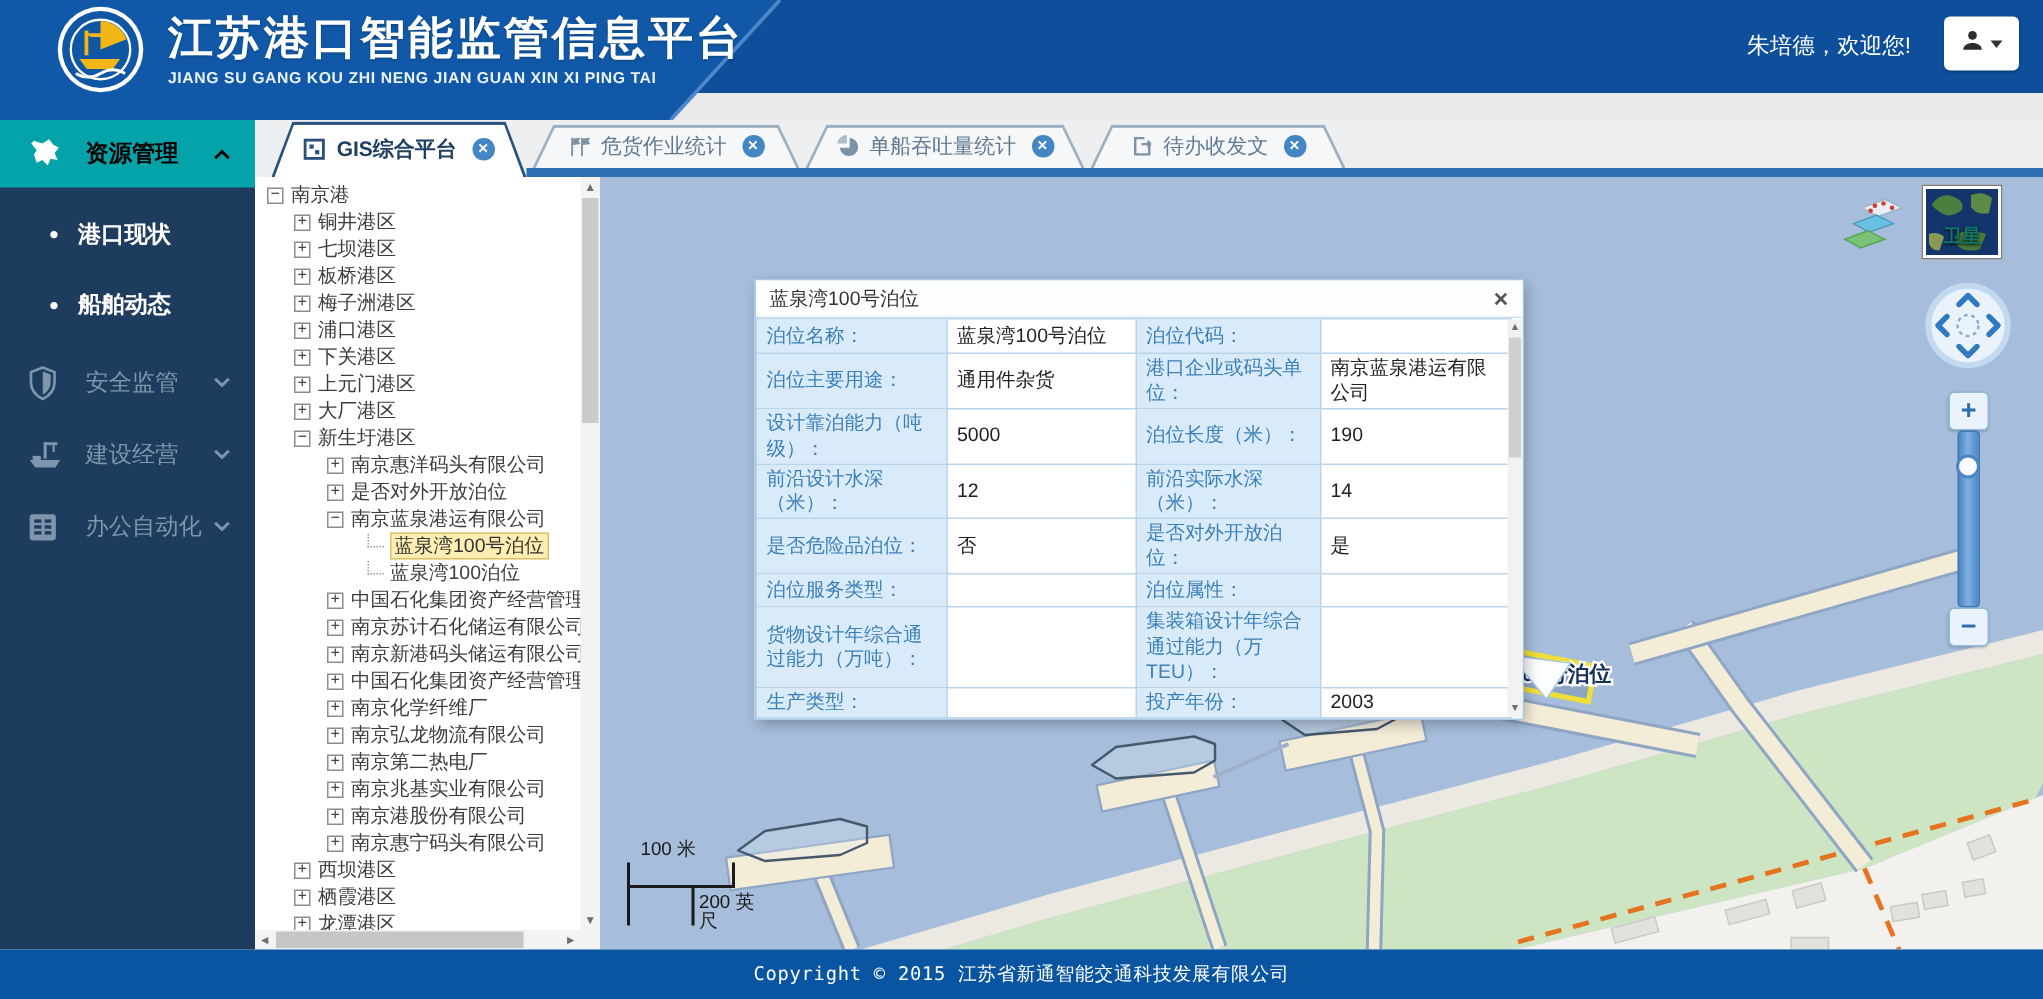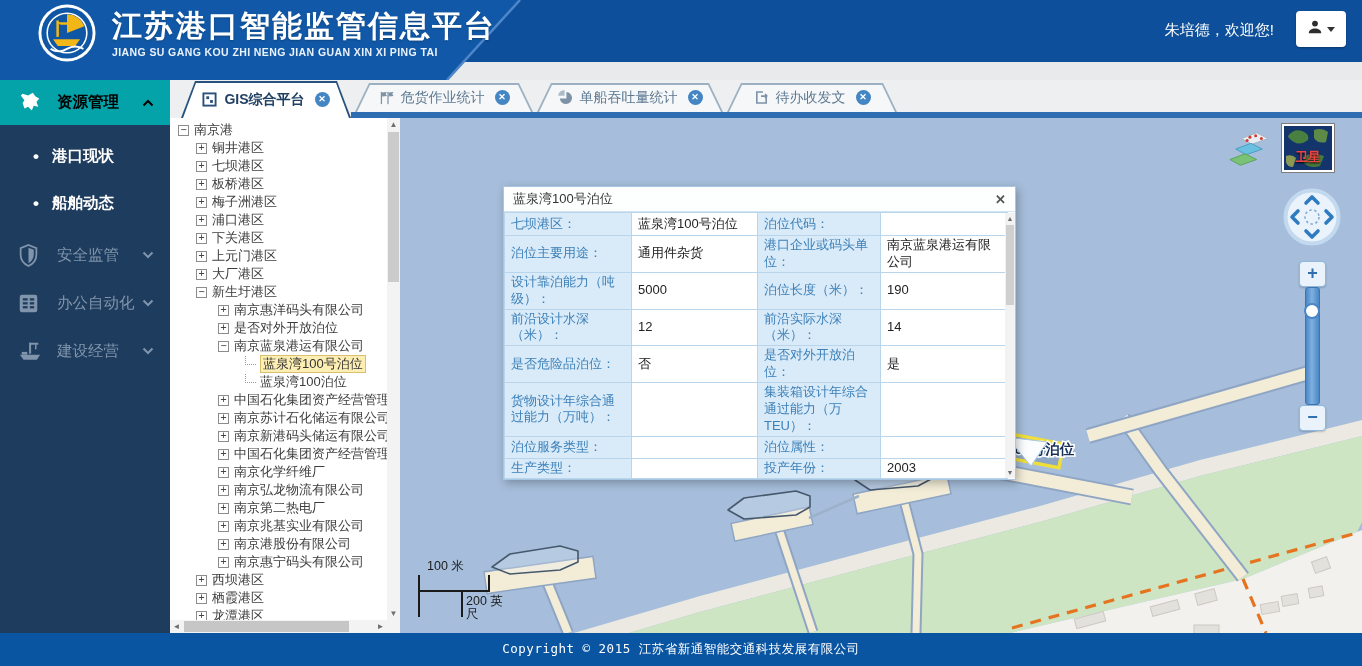--- a/index.html
+++ b/index.html
@@ -61,21 +61,21 @@
 
   
   #map { position:absolute; left:400px; top:118px; width:962px; height:515px; overflow:hidden; background:var(--water); }
   #map svg.base { position:absolute; left:0; top:0; }
   .scale-text { position:absolute; font-size:12.5px; color:#1b1b1b; line-height:13px; }
   #scale-m { left:27px; top:442px; }
   #scale-ft { left:22px; top:477px; width:48px;margin-left:44px; }
   .map-btn { position:absolute; cursor:pointer; }
   #layers-btn { left:826px; top:12px; width:48px; height:42px; }
   #sat-btn { left:881px; top:5px; width:54px; height:50px; border:1px solid #7c7c7c; background:#fff; padding:2px; }
-  #sat-btn .sat-label { position:absolute; left:0; right:0; bottom:6px; text-align:center; color:#ef4444; font-size:12.5px; font-weight:bold; text-shadow:0 1px 2px #000; }
+  #sat-btn .sat-label { position:absolute; left:0; right:0; bottom:6px; text-align:center; color:#0f766e; font-size:12.5px; font-weight:bold; text-shadow:0 1px 2px #000; }
   #pan-ctl { left:883px; top:70px; width:58px; height:58px; }
   .zoom-btn { position:absolute; left:899px; width:27px; height:26px; background:#eaf3fb; border:1.5px solid #8fb8dd; border-radius:4px; color:#2f6fb0; font-size:18px; font-weight:bold; text-align:center; line-height:22px; cursor:pointer; box-shadow:0 1px 2px rgba(0,0,0,.2); }
   #zoom-in { top:143px; }
   #zoom-out { top:287px; }
   #zoom-track { position:absolute; left:905px; top:169px; width:15px; height:118px; background:linear-gradient(90deg,#4a86c6,#7fb0e0 45%,#4a86c6); border:1px solid #3f74ad; border-radius:3px; cursor:pointer; }
   #zoom-thumb { position:absolute; left:904px; top:185px; width:16px; height:16px; background:#ffffff; border:2px solid #4a86c6; border-radius:50%; cursor:pointer; }
 
   
   #dialog-tail { position:absolute; left:1003px; top:436px; z-index:39; }
   #dialog { position:absolute; left:503px; top:186px; width:513px; background:#ffffff; border:1px solid #a9c7e3; box-shadow:2px 3px 9px rgba(0,0,0,.28); z-index:40; }
@@ -168,50 +168,50 @@
           </span>
           <span class="sb-label">安全监管</span>
           <span class="sb-chev">
             <svg viewBox="0 0 12 8" width="12" height="8">
               <path d="M1.5 1.5 L6 6 L10.5 1.5" fill="none" stroke="currentColor" stroke-width="2"></path>
             </svg>
           </span>
         </div>
         <div class="sb-row plain">
           <span class="sb-icon">
+            <svg viewBox="0 0 26 24" width="24" height="22" fill="currentColor">
+              <rect x="12" y="3" width="2.2" height="12"></rect>
+              <path d="M12 3h10v2.2h-7.8z"></path>
+              <rect x="18.5" y="5.2" width="1.6" height="5"></rect>
+              <path d="M2 16h22l-3.5 5.5H6z"></path>
+              <rect x="4" y="13" width="6" height="3"></rect>
+            </svg>
+          </span>
+          <span class="sb-label">建设经营</span>
+          <span class="sb-chev">
+            <svg viewBox="0 0 12 8" width="12" height="8">
+              <path d="M1.5 1.5 L6 6 L10.5 1.5" fill="none" stroke="currentColor" stroke-width="2"></path>
+            </svg>
+          </span>
+        </div>
+        <div class="sb-row plain">
+          <span class="sb-icon">
             <svg viewBox="0 0 24 24" width="21" height="21">
               <rect x="2" y="2" width="20" height="20" rx="2.5" fill="currentColor"></rect>
               <g fill="#1e3c5e">
                 <rect x="5.5" y="6" width="5.5" height="2.6"></rect>
                 <rect x="5.5" y="10.5" width="5.5" height="2.6"></rect>
                 <rect x="5.5" y="15" width="5.5" height="2.6"></rect>
                 <rect x="13.5" y="6" width="5" height="2.6"></rect>
                 <rect x="13.5" y="10.5" width="5" height="2.6"></rect>
                 <rect x="13.5" y="15" width="5" height="2.6"></rect>
               </g>
             </svg>
           </span>
           <span class="sb-label">办公自动化</span>
-          <span class="sb-chev">
-            <svg viewBox="0 0 12 8" width="12" height="8">
-              <path d="M1.5 1.5 L6 6 L10.5 1.5" fill="none" stroke="currentColor" stroke-width="2"></path>
-            </svg>
-          </span>
-        </div>
-        <div class="sb-row plain">
-          <span class="sb-icon">
-            <svg viewBox="0 0 26 24" width="24" height="22" fill="currentColor">
-              <rect x="12" y="3" width="2.2" height="12"></rect>
-              <path d="M12 3h10v2.2h-7.8z"></path>
-              <rect x="18.5" y="5.2" width="1.6" height="5"></rect>
-              <path d="M2 16h22l-3.5 5.5H6z"></path>
-              <rect x="4" y="13" width="6" height="3"></rect>
-            </svg>
-          </span>
-          <span class="sb-label">建设经营</span>
           <span class="sb-chev">
             <svg viewBox="0 0 12 8" width="12" height="8">
               <path d="M1.5 1.5 L6 6 L10.5 1.5" fill="none" stroke="currentColor" stroke-width="2"></path>
             </svg>
           </span>
         </div>
       </div>
   </div>
 
   <div id="tabbar">
@@ -545,21 +545,21 @@
     </div>
     <table>
       <colgroup>
           <col style="width:127px">
           <col style="width:126px">
           <col style="width:123px">
           <col style="width:127px">
         </colgroup>
       <tbody id="dialog-tbody">
           <tr style="height: 23px;">
-            <td class="lbl">七坝港区：</td>
+            <td class="lbl">泊位名称：</td>
             <td class="val">蓝泉湾100号泊位</td>
             <td class="lbl">泊位代码：</td>
             <td class="val"></td>
           </tr>
           <tr style="height: 35px;">
             <td class="lbl">泊位主要用途：</td>
             <td class="val">通用件杂货</td>
             <td class="lbl">港口企业或码头单位：</td>
             <td class="val">南京蓝泉港运有限公司</td>
           </tr>
@@ -574,30 +574,30 @@
             <td class="val">12</td>
             <td class="lbl">前沿实际水深（米）：</td>
             <td class="val">14</td>
           </tr>
           <tr style="height: 23px;">
             <td class="lbl">是否危险品泊位：</td>
             <td class="val">否</td>
             <td class="lbl">是否对外开放泊位：</td>
             <td class="val">是</td>
           </tr>
+          <tr style="height: 22px;">
+            <td class="lbl">泊位服务类型：</td>
+            <td class="val"></td>
+            <td class="lbl">泊位属性：</td>
+            <td class="val"></td>
+          </tr>
           <tr style="height: 36px;">
             <td class="lbl">货物设计年综合通过能力（万吨）：</td>
             <td class="val"></td>
             <td class="lbl">集装箱设计年综合通过能力（万TEU）：</td>
-            <td class="val"></td>
-          </tr>
-          <tr style="height: 22px;">
-            <td class="lbl">泊位服务类型：</td>
-            <td class="val"></td>
-            <td class="lbl">泊位属性：</td>
             <td class="val"></td>
           </tr>
           <tr style="height: 20px;">
             <td class="lbl">生产类型：</td>
             <td class="val"></td>
             <td class="lbl">投产年份：</td>
             <td class="val">2003</td>
           </tr>
         </tbody>
     </table>

